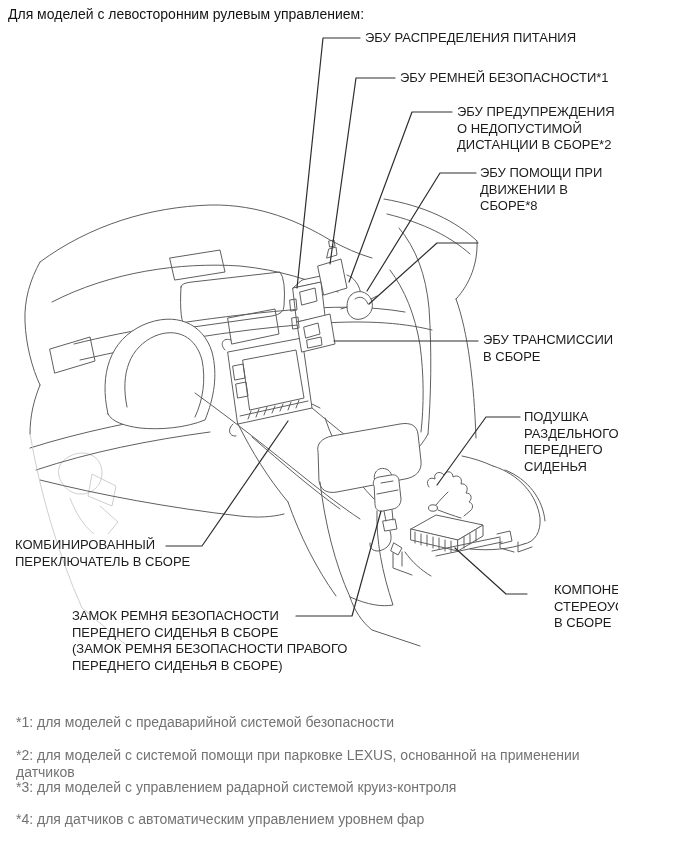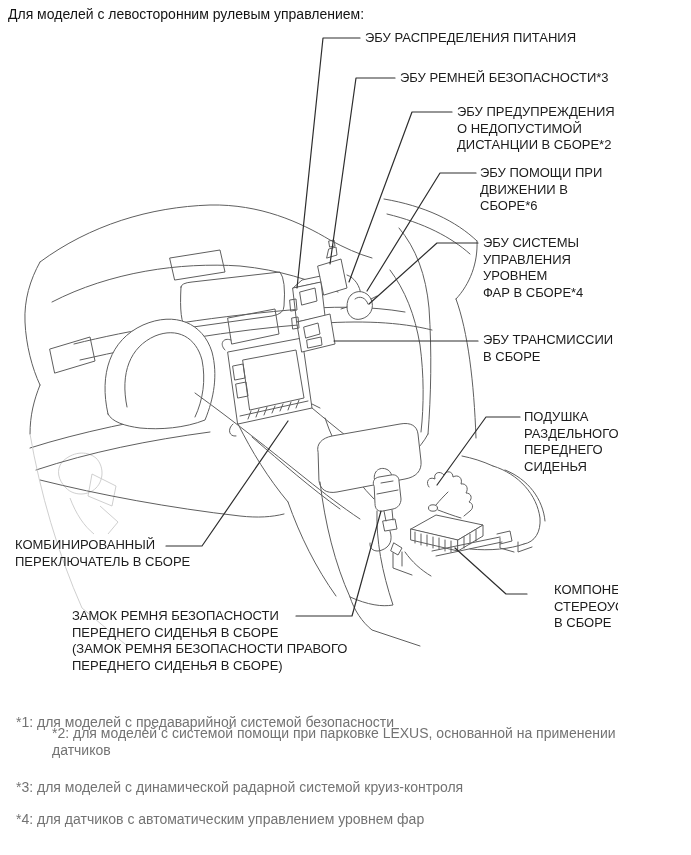--- a/index.html
+++ b/index.html
@@ -161,42 +161,39 @@
       <path class="leader" d="M 478,243 L 437,243 L 369,304"></path>
       <path class="leader" d="M 478,341 L 334,341"></path>
       <path class="leader" d="M 520,417 L 486,417 L 437,485"></path>
       <path class="leader" d="M 527,594 L 506,594 L 455,548"></path>
       <path class="leader" d="M 166,546 L 202,546 L 288,421"></path>
       <path class="leader" d="M 296,616 L 352,616 L 381,511"></path>
     </g>
   </svg>
 
   <div class="callout" style="left:365px;top:30px;">ЭБУ РАСПРЕДЕЛЕНИЯ ПИТАНИЯ</div>
-  <div class="callout" style="left:400px;top:70px;">ЭБУ РЕМНЕЙ БЕЗОПАСНОСТИ*3</div>
+  <div class="callout" style="left:400px;top:70px;">ЭБУ РЕМНЕЙ БЕЗОПАСНОСТИ*1</div>
   <div class="callout" style="left:457px;top:104px;">ЭБУ ПРЕДУПРЕЖДЕНИЯ
 О НЕДОПУСТИМОЙ
 ДИСТАНЦИИ В СБОРЕ*2</div>
   <div class="callout" style="left:480px;top:165px;">ЭБУ ПОМОЩИ ПРИ
-ДВИЖЕНИИ В СБОРЕ*6</div>
-  <div class="callout" style="left:483px;top:235px;">ЭБУ СИСТЕМЫ
-УПРАВЛЕНИЯ УРОВНЕМ
-ФАР В СБОРЕ*4</div>
+ДВИЖЕНИИ В СБОРЕ*8</div>
   <div class="callout" style="left:483px;top:332px;">ЭБУ ТРАНСМИССИИ
 В СБОРЕ</div>
   <div class="callout" style="left:524px;top:409px;">ПОДУШКА
 РАЗДЕЛЬНОГО
 ПЕРЕДНЕГО СИДЕНЬЯ</div>
   <div class="callout" style="left:554px;top:582px;">КОМПОНЕНТНЫЙ
 СТЕРЕОУСИЛИТЕЛЬ
 В СБОРЕ</div>
   <div class="callout" style="left:72px;top:608px;">ЗАМОК РЕМНЯ БЕЗОПАСНОСТИ
 ПЕРЕДНЕГО СИДЕНЬЯ В СБОРЕ
 (ЗАМОК РЕМНЯ БЕЗОПАСНОСТИ ПРАВОГО
 ПЕРЕДНЕГО СИДЕНЬЯ В СБОРЕ)</div>
   <div class="callout" style="left:15px;top:537px;">КОМБИНИРОВАННЫЙ
 ПЕРЕКЛЮЧАТЕЛЬ В СБОРЕ</div>
 
   <div class="footnote" style="top:714px;">*1: для моделей с предаварийной системой безопасности</div>
-  <div class="footnote" style="top:725px;margin-left:36px;">*2: для моделей с системой помощи при парковке LEXUS, основанной на применении датчиков</div>
-  <div class="footnote" style="top:779px;">*3: для моделей с динамической радарной системой круиз-контроля</div>
+  <div class="footnote" style="top:747px;">*2: для моделей с системой помощи при парковке LEXUS, основанной на применении датчиков</div>
+  <div class="footnote" style="top:779px;">*3: для моделей с управлением радарной системой круиз-контроля</div>
   <div class="footnote" style="top:811px;">*4: для датчиков с автоматическим управлением уровнем фар</div>
 
 </div>
 
 </body></html>

